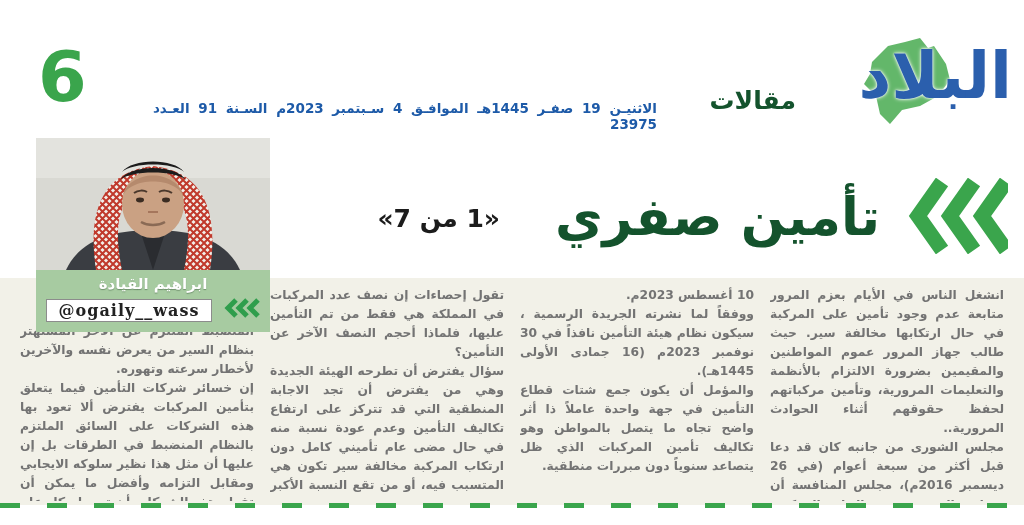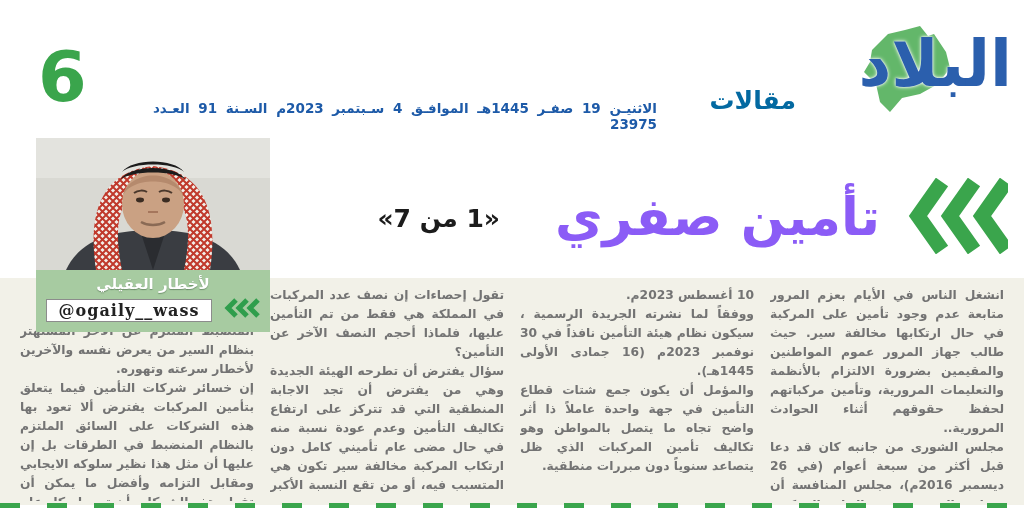--- a/index.html
+++ b/index.html
@@ -43,21 +43,21 @@
     color: #1d5aa8;
     font-weight: 700;
     font-size: 13.5px;
     word-spacing: 4px;
     z-index: 2;
   }
 
   
   .masthead {
     position: absolute;
-    right: 12px; top: 24px;
+    right: 12px; top: 36px;
     width: 205px; height: 112px;
     z-index: 2;
   }
   .masthead .map-icon {
     position: absolute;
     right: 52px; top: 0px;
     z-index: 0;
   }
   .masthead .masthead-text {
     position: absolute;
@@ -68,39 +68,39 @@
     color: #2b5fad;
     text-shadow: 0 0 2px #ffffff, 0 0 4px #ffffff;
     z-index: 1;
     direction: rtl;
   }
   .section-label {
     position: absolute;
     right: 228px; top: 86px;
     font-size: 25px;
     font-weight: 800;
-    color: #0369a1;
+    color: #14532d;
     direction: rtl;
     z-index: 2;
   }
 
   
   .title-row {
     position: absolute;
     top: 178px; right: 16px;
     display: flex;
     direction: rtl;
     align-items: center;
     z-index: 2;
   }
   .title-row .chevrons { margin-left: 28px; }
   .article-title {
     font-size: 52px;
     font-weight: 900;
-    color: #8b5cf6;
+    color: #14532d;
     direction: rtl;
     line-height: 1.1;
   }
   .article-part {
     font-size: 25px;
     font-weight: 900;
     color: #1c1c1c;
     margin-right: 55px;
     direction: rtl;
   }
@@ -233,21 +233,21 @@
       <path d="M86,34 C96,20 138,20 148,34 C138,24 96,24 86,34 Z" fill="#1c1c1c"></path>
 
       <ellipse cx="104" cy="62" rx="4" ry="2.4" fill="#3b2c22"></ellipse>
       <ellipse cx="130" cy="62" rx="4" ry="2.4" fill="#3b2c22"></ellipse>
       <path d="M98,55 C102,52 108,52 111,54" stroke="#4a382c" stroke-width="2" fill="none"></path>
       <path d="M123,54 C126,52 132,52 136,55" stroke="#4a382c" stroke-width="2" fill="none"></path>
       <path d="M105,84 C112,88 122,88 129,84" stroke="#8a6a55" stroke-width="2.5" fill="none"></path>
       <path d="M112,74 L122,74" stroke="#a5765c" stroke-width="2" fill="none"></path>
     </svg>
     <div class="author-band">
-      <div class="author-name">لأخطار العقيلي</div>
+      <div class="author-name">ابراهيم القيادة</div>
       <div class="handle-row">
         <span class="handle-box">@ogaily__wass</span>
         <span>
           <svg width="36" height="20" viewBox="0 0 36 20">
             <g stroke="#2f9e4c" stroke-width="5" fill="none">
               <polyline points="12,2 4,10 12,18"></polyline>
               <polyline points="23,2 15,10 23,18"></polyline>
               <polyline points="34,2 26,10 34,18"></polyline>
             </g>
           </svg>

